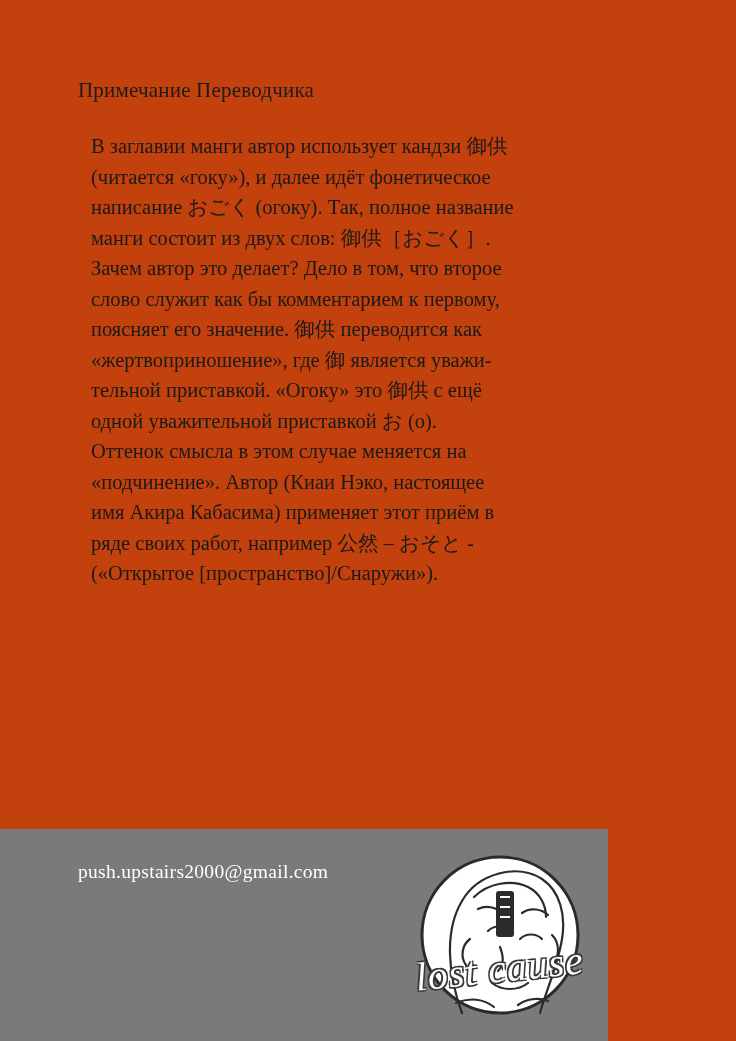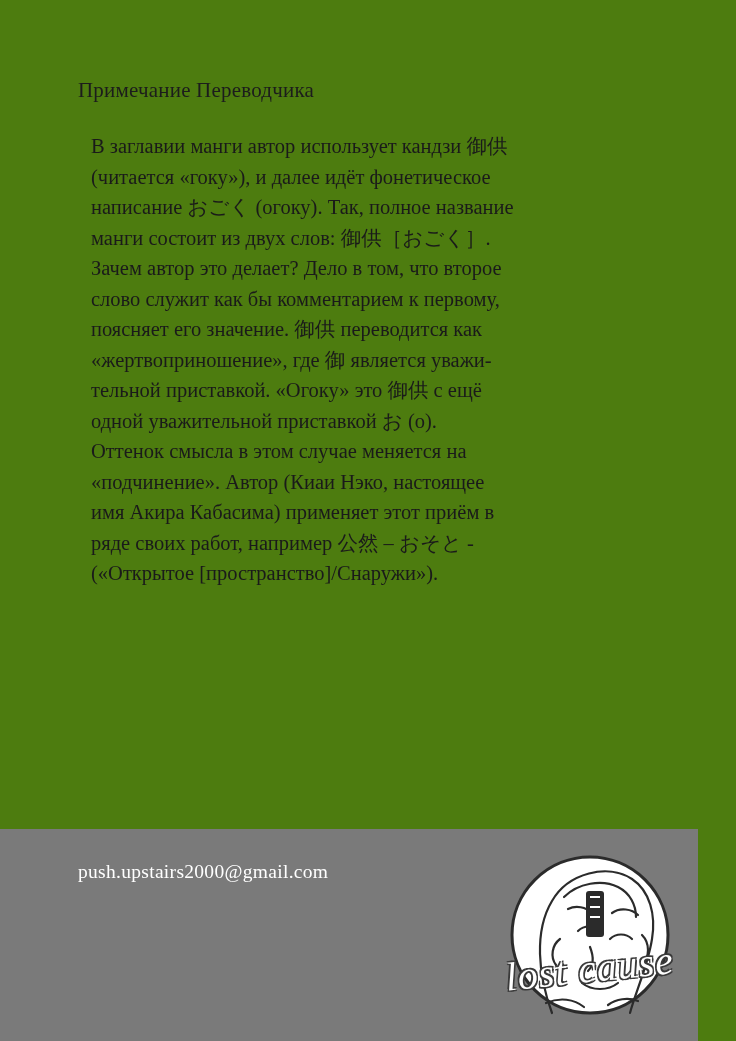--- a/index.html
+++ b/index.html
@@ -13,21 +13,21 @@
     font-family: "Liberation Serif", serif;
     overflow: hidden;
     position: relative;
   }
   .page {
     position: absolute;
     left: 0;
     top: 0;
     width: 736px;
     height: 1041px;
-    background: #4d7c0f;
+    background: #c2410c;
   }
   .content {
     position: absolute;
     left: 78px;
     top: 78px;
     width: 580px;
   }
   .note-title {
     font-size: 21px;
     color: #1c1c1c;
@@ -40,21 +40,21 @@
     line-height: 30.5px;
     color: #1a1a1a;
     margin: 13px;
     white-space: pre-wrap;
     word-break: normal;
   }
   .footer-bar {
     position: absolute;
     left: 0;
     bottom: 0;
-    width: 698px;
+    width: 608px;
     height: 212px;
     background: #7a7a7a;
   }
   .footer-email {
     position: absolute;
     left: 78px;
     top: 32px;
     font-size: 19.5px;
     color: #ffffff;
     letter-spacing: 0.3px;

